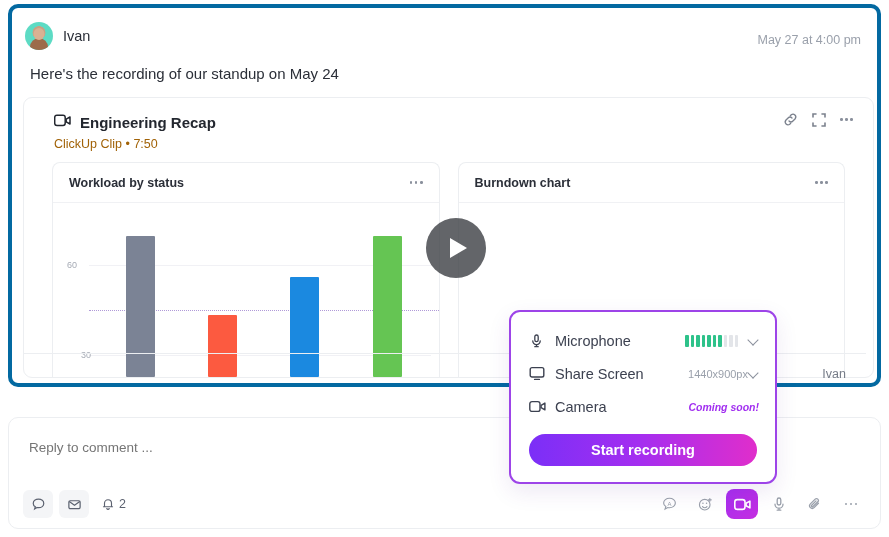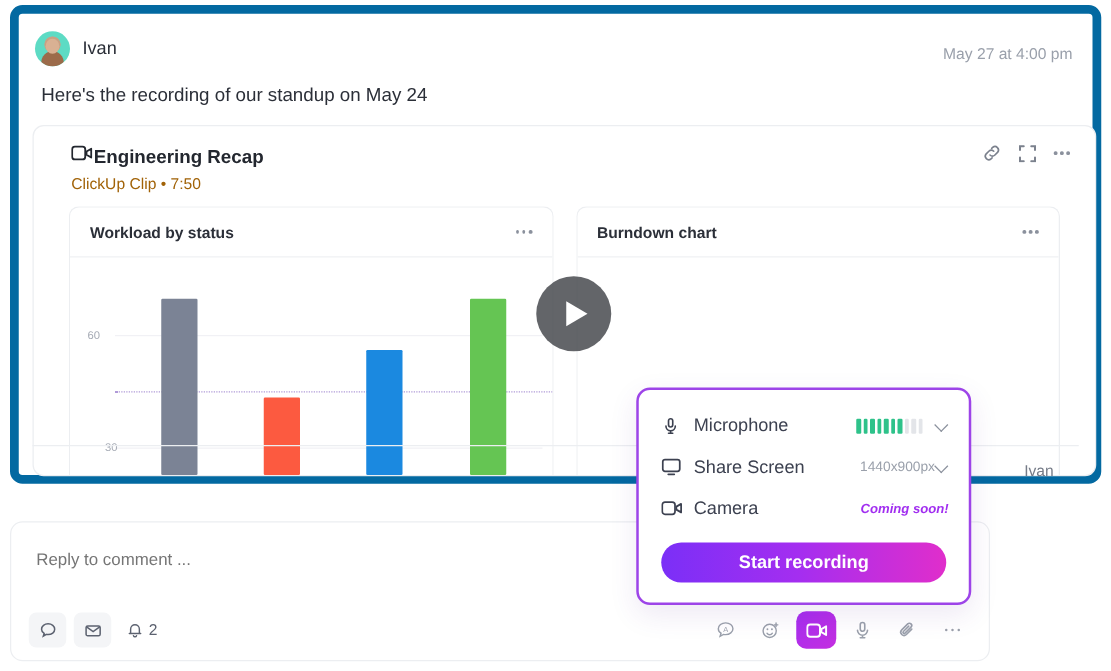--- a/index.html
+++ b/index.html
@@ -14,21 +14,21 @@
     width: 889px; height: 537px;
     background: #ffffff;
   }
 
   
   .thread-card {
     position: absolute;
     left: 8px; top: 4px;
     width: 873px; height: 383px;
     background: #ffffff;
-    border: 7px solid #0369a1;
+    border: 4px solid #0369a1;
     border-radius: 10px;
   }
 
   .thread-head {
     position: absolute;
     left: 13px; top: 14px;
     display: flex; align-items: center; gap: 10px;
   }
   .avatar {
     width: 28px; height: 28px; border-radius: 50%;
@@ -73,21 +73,21 @@
     position: absolute;
     left: 11px; top: 89px;
     width: 851px; height: 281px;
     background: #ffffff;
     border: 1px solid #eceef1;
     border-radius: 9px;
     overflow: hidden;
   }
   .clip-title-row {
     position: absolute; left: 30px; top: 15px;
-    display: flex; align-items: center; gap: 1px;
+    display: flex; align-items: center; gap: 9px;
   }
   .clip-title {
     font-size: 15px; font-weight: 700; color: #23272f;
   }
   .clip-sub {
     position: absolute; left: 30px; top: 39px;
     font-size: 12.5px; color: #a16207;
   }
   .clip-actions {
     position: absolute; right: 20px; top: 14px;
@@ -169,21 +169,21 @@
     border-top: 1px solid #eceef1;
     display: flex; align-items: center; justify-content: flex-end;
     padding-right: 20px;
   }
   .reply-link { font-size: 12.5px; color: #767c88; cursor: pointer; }
 
   
   .composer {
     position: absolute;
     left: 8px; top: 417px;
-    width: 784px; height: 112px;
+    width: 873px; height: 112px;
     background: #ffffff;
     border: 1px solid #eceef1;
     border-radius: 10px;
   }
   .composer-input {
     position: absolute; left: 20px; top: 22px;
     font-size: 13.5px; color: #a8adb6;
     background: transparent; border: none; outline: none;
     width: 600px;
     font-family: "Liberation Sans", sans-serif;

